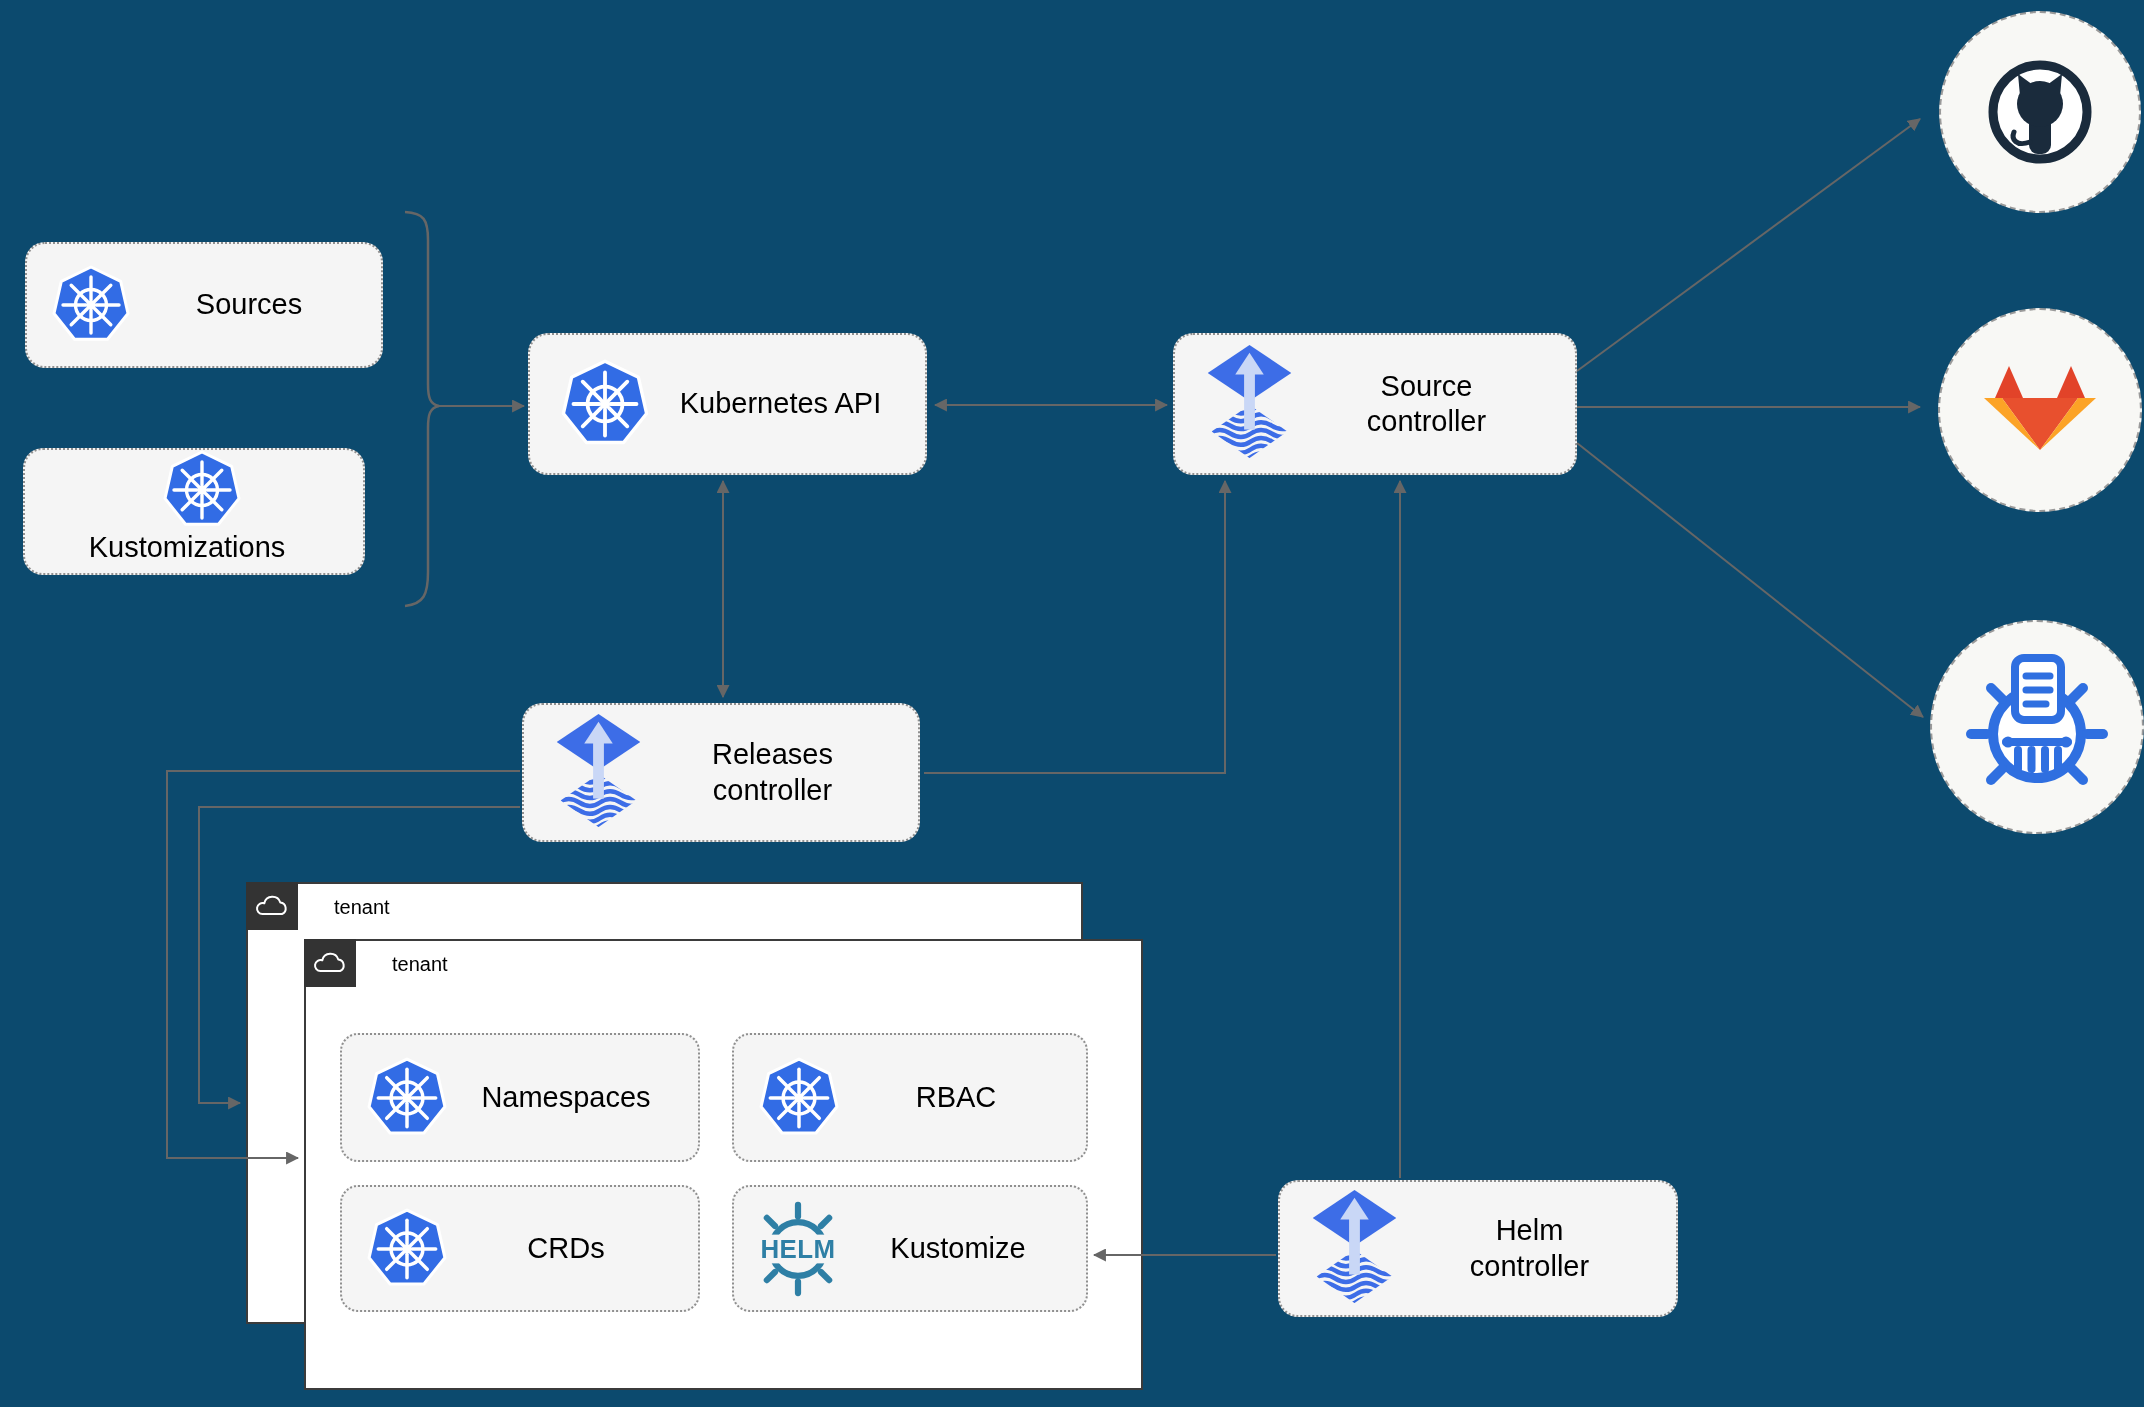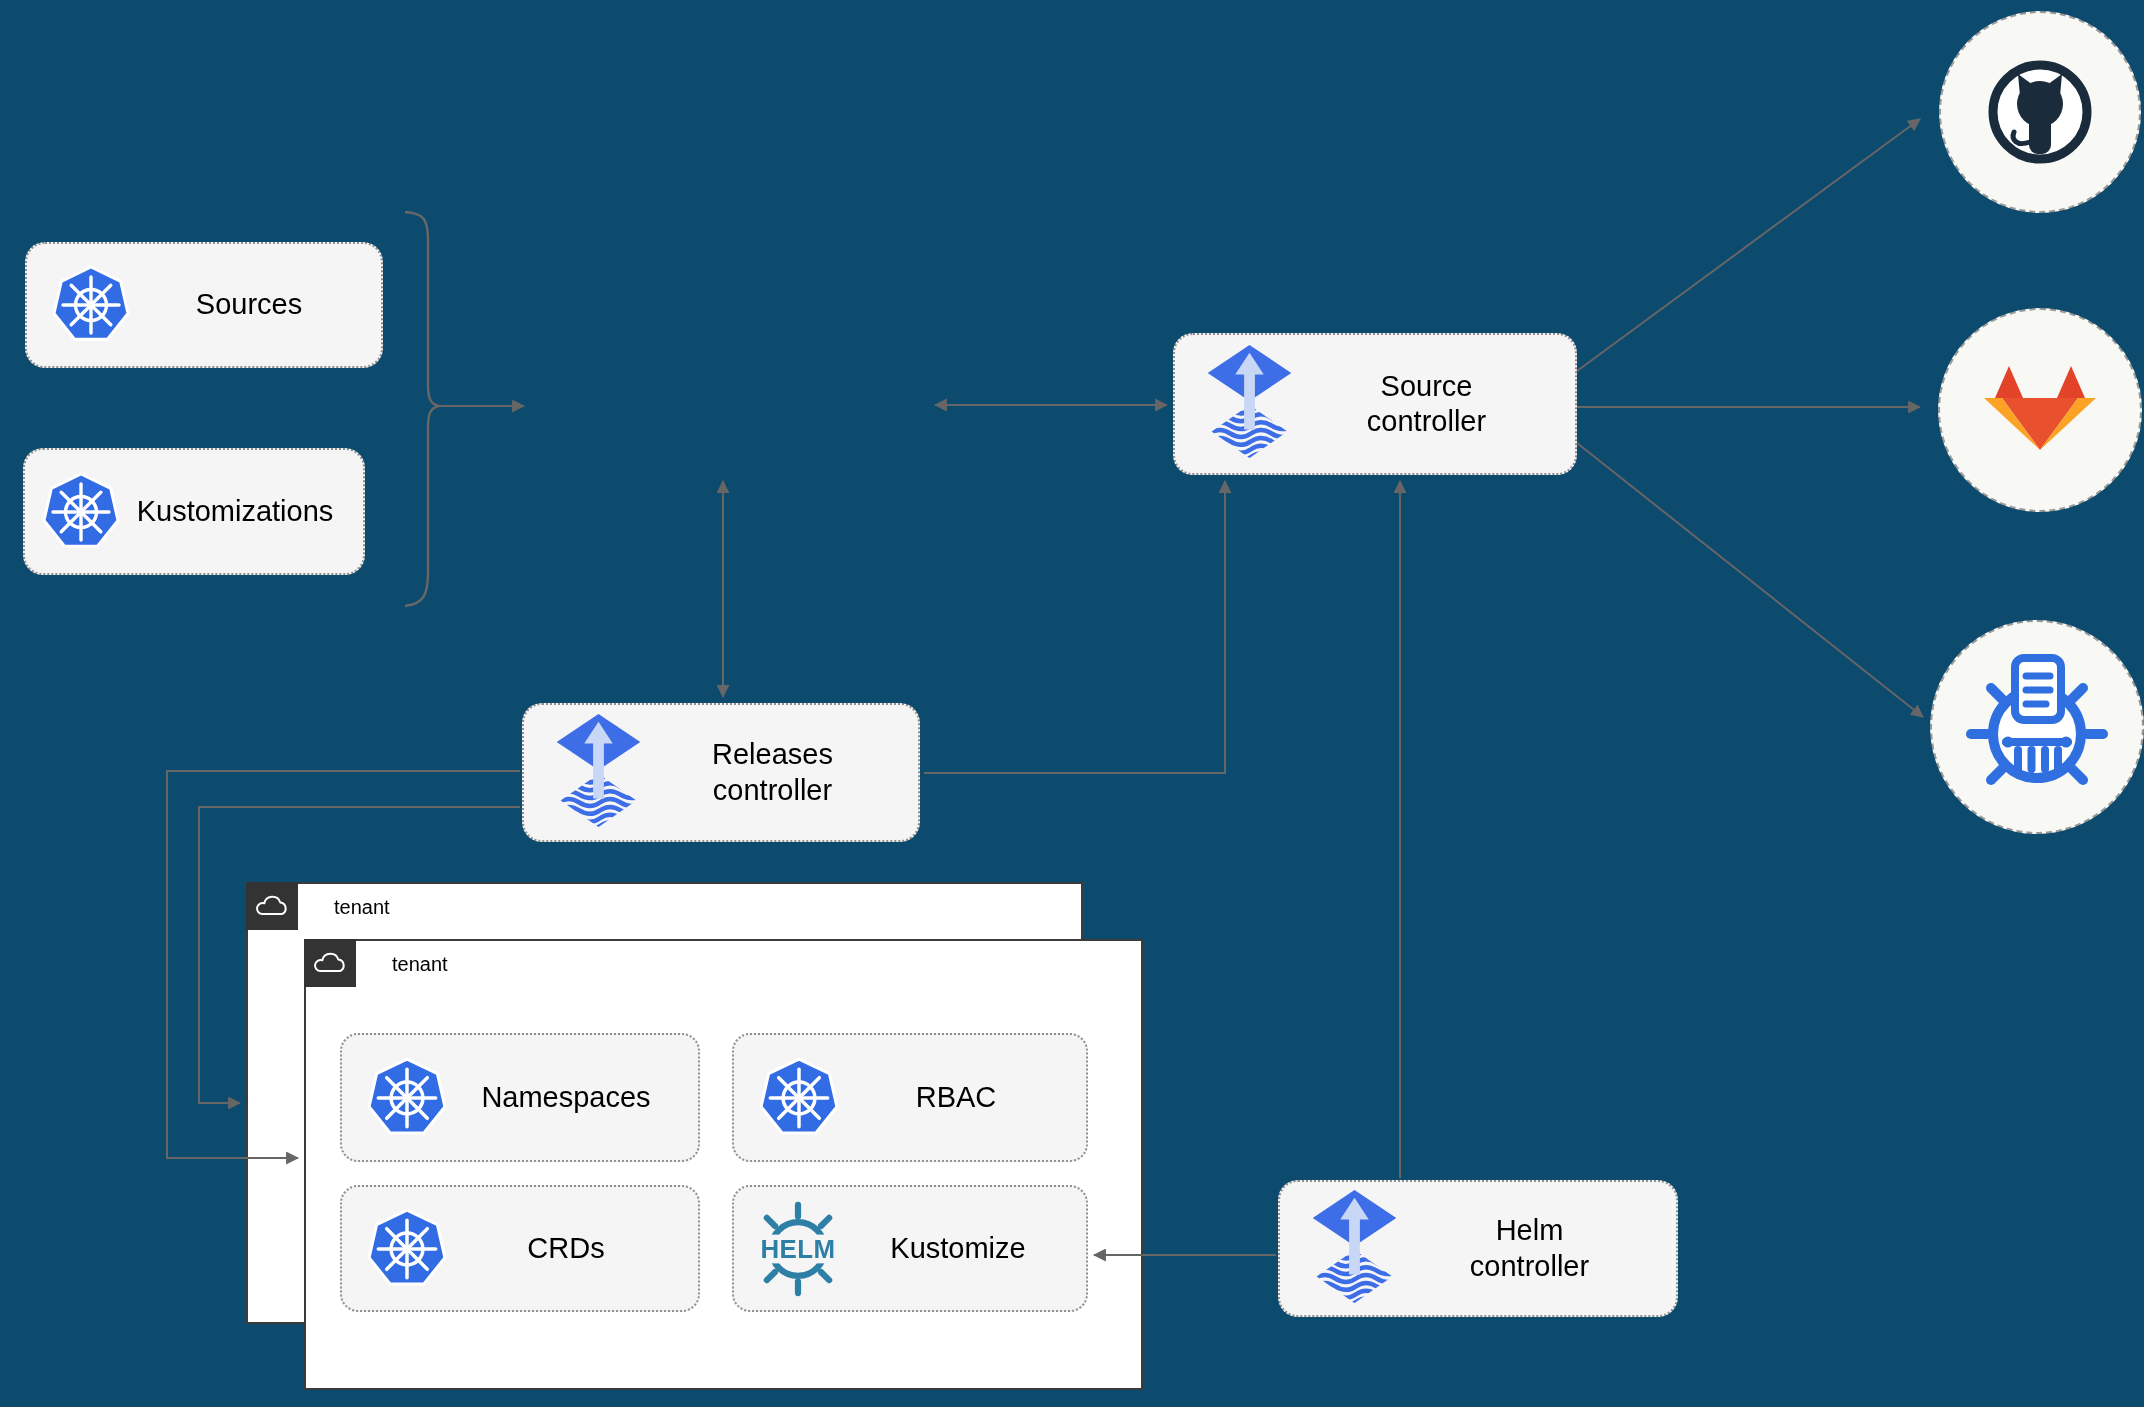--- a/index.html
+++ b/index.html
@@ -69,29 +69,37 @@
 
   <div class="node" style="left:25px;top:242px;width:358px;height:126px;">
     <span class="icon">
       <svg width="80" height="80">
           <use href="#sym-k8s"></use>
         </svg>
       </span>
     <span class="label">Sources</span>
   </div>
 
-  <div class="node" style="left:23px;top:448px;width:342px;height:127px;">
+  <div class="node" style="left:23px;top:448px;width:342px;height:127px;flex-direction:column;">
     <span class="icon" style="margin-left:16px">
       <svg width="80" height="80">
           <use href="#sym-k8s"></use>
         </svg>
       </span>
     <span class="label">Kustomizations</span>
   </div>
 
+  <div class="node" style="left:528px;top:333px;width:399px;height:142px;">
+    <span class="icon" style="margin-left:30px">
+      <svg width="90" height="90">
+          <use href="#sym-k8s"></use>
+        </svg>
+      </span>
+    <span class="label">Kubernetes API</span>
+  </div>
 
   <div class="node" style="left:1173px;top:333px;width:404px;height:142px;">
     <span class="icon" style="margin-left:32px">
       <svg width="85" height="118" viewBox="0 0 85 120">
           <use href="#sym-flux"></use>
         </svg>
       </span>
     <span class="label">Source
 controller</span>
   </div>

